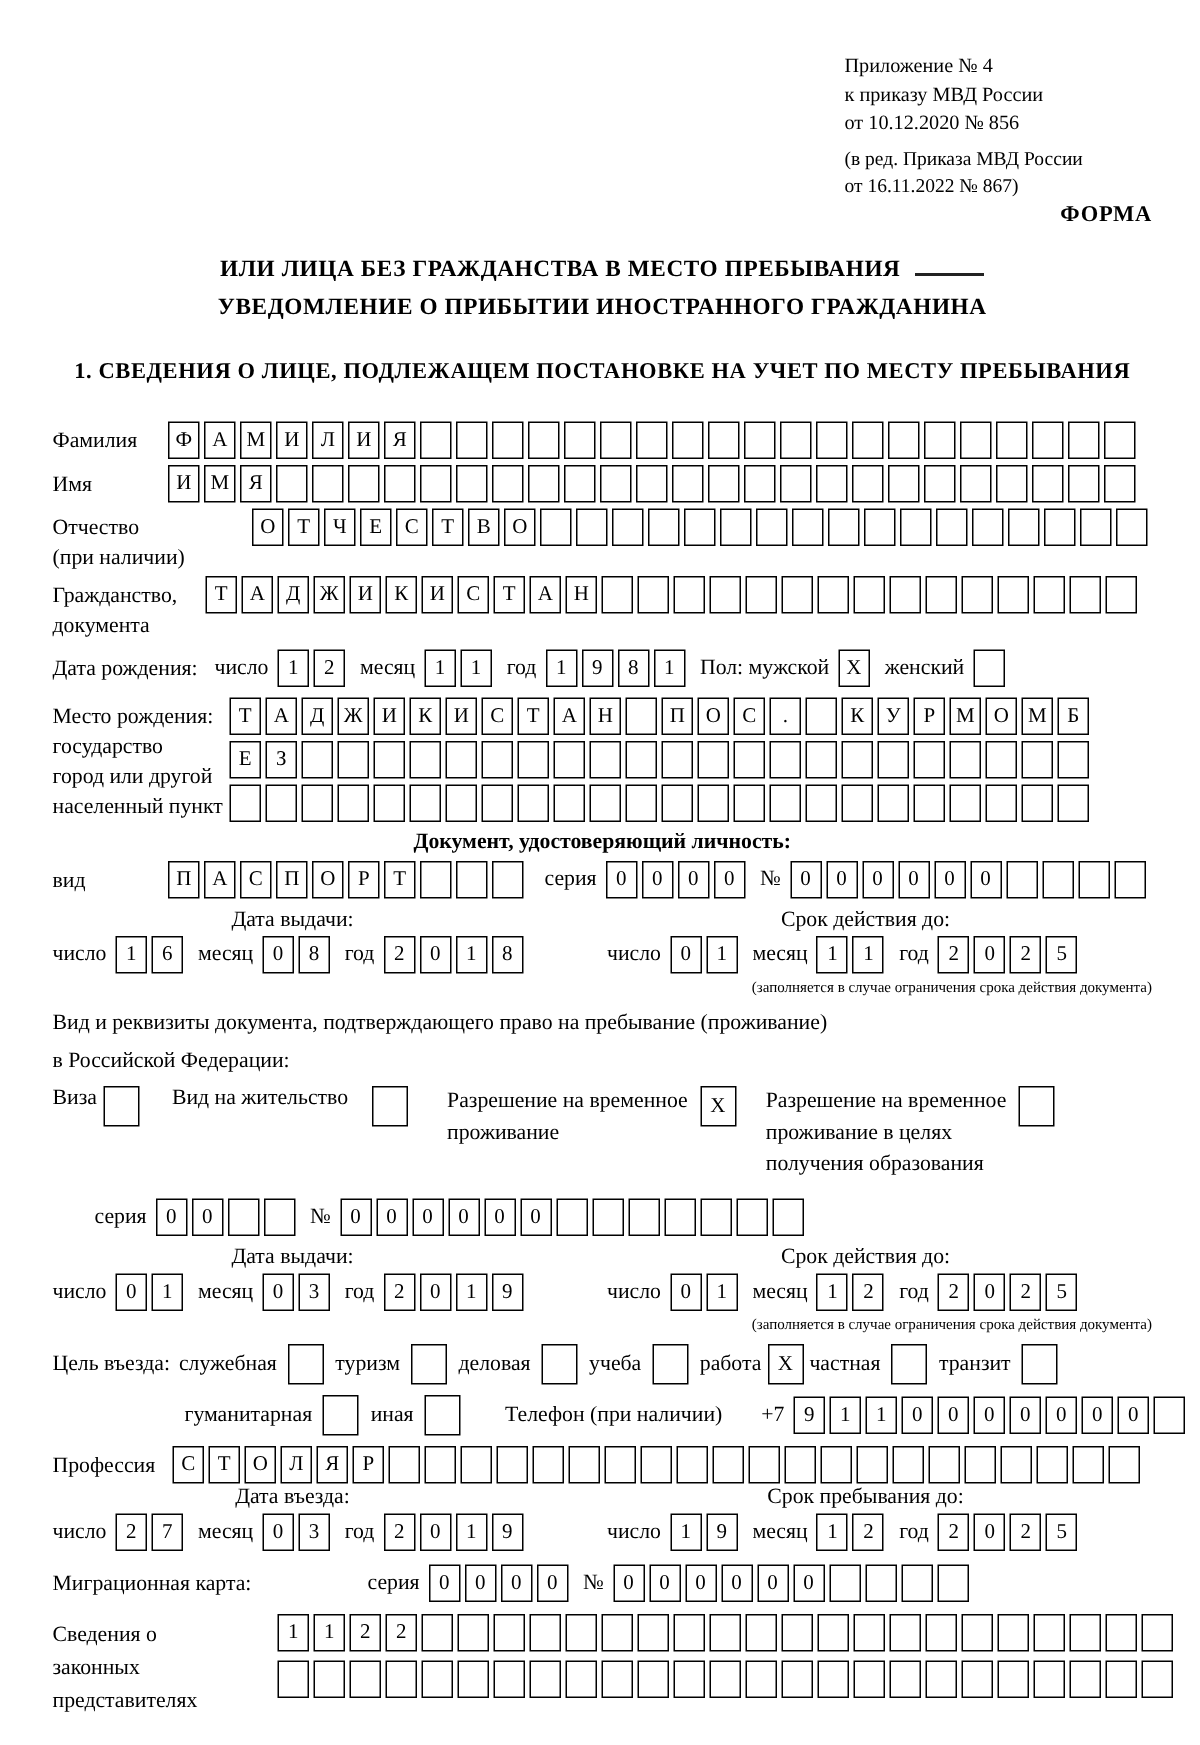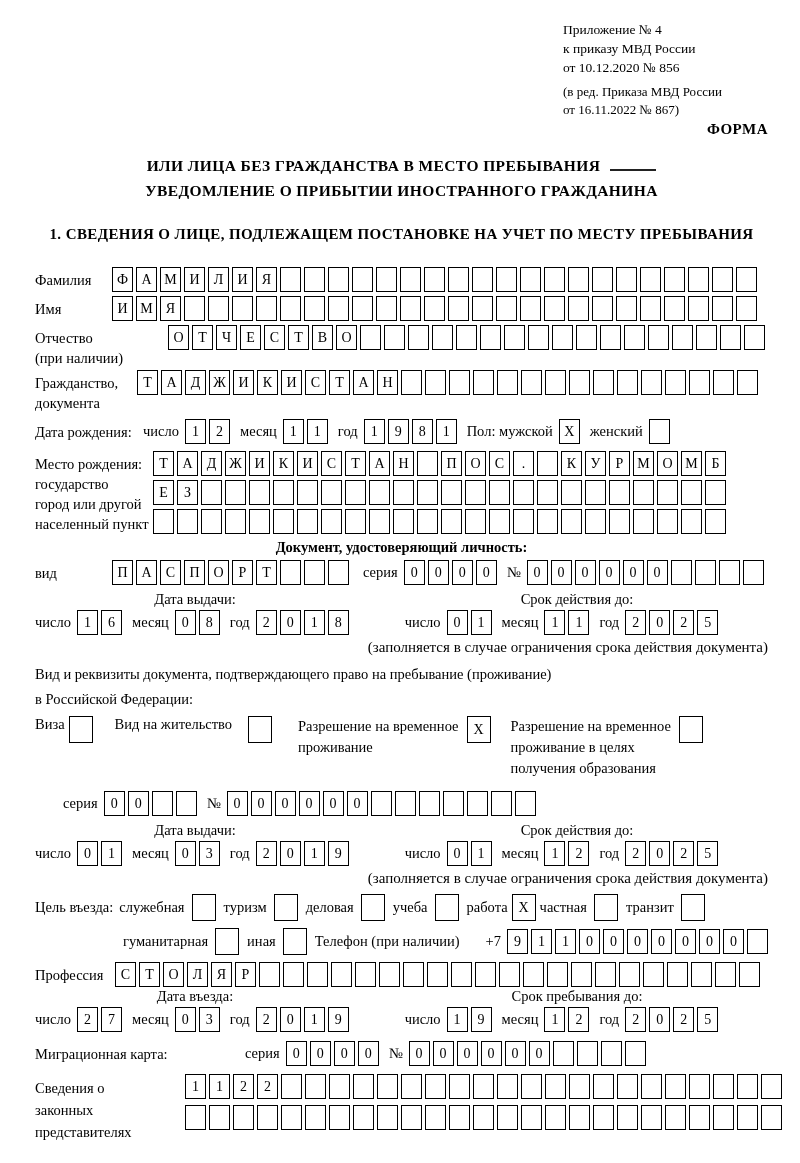--- a/index.html
+++ b/index.html
@@ -1,18 +1,18 @@
 <!DOCTYPE html>
 <html><head>
 <meta charset="utf-8">
 <style>
   html,body{margin:0;padding:0;background:#fff;}
   body{width:800px;height:1163px;overflow:hidden;color:#000;
        font-family:"Liberation Serif","DejaVu Serif",serif;}
-  .page{box-sizing:border-box;width:800px;height:1163px;padding:20px 32px 0 35px;}
+  .page{box-sizing:border-box;width:800px;height:1163px;padding:34px 32px 0 35px;}
 
   
   .appendix{margin-left:528px;width:240px;font-size:13.5px;line-height:19px;}
   .appendix .rev{margin-top:6px;font-size:13px;line-height:18px;}
   .forma{text-align:right;font-weight:bold;font-size:15px;margin-top:2px;letter-spacing:.5px;}
 
   
   .title{text-align:center;font-weight:bold;font-size:15.5px;line-height:25px;margin-top:15px;letter-spacing:.4px;}
   .blank{display:inline-block;width:46px;border-bottom:2px solid #222;height:14px;margin-left:10px;vertical-align:baseline;}
   .sec1{font-weight:bold;font-size:15px;margin-top:23px;text-align:center;letter-spacing:.4px;white-space:nowrap;}
@@ -39,21 +39,21 @@
   .dochead{text-align:center;font-weight:bold;font-size:14.5px;}
 
   
   .dh{display:flex;font-size:14.5px;}
   .dh .h1{width:320px;text-align:center;}
   .dh .h2{width:340px;text-align:center;margin-left:52px;}
   .dr2{display:flex;align-items:center;margin-top:2px;}
   .dgroup{display:flex;align-items:center;}
   .dgroup .dlbl:first-child{margin-left:0;}
   .g2{margin-left:56px;}
-  .note{font-size:15px;text-align:right;margin-top:4px;}
+  .note{font-size:10px;text-align:right;margin-top:4px;}
 
   
   .para{font-size:14.5px;line-height:25px;}
   .pmt{display:flex;align-items:flex-start;margin-top:4px;}
   .pmt-item{display:flex;align-items:flex-start;font-size:14.5px;}
   .pmt-item .cells{margin-left:8px;margin-top:0;}
   .pmt-text{line-height:21px;}
 
   
   .goal{display:flex;align-items:center;font-size:14.5px;}
@@ -568,21 +568,21 @@
 
   <div class="goal" style="margin-top:7px">
     <span class="glbl" style="margin-left:88px">гуманитарная</span>
     <span class="cells cbx">
         <span class="cell"></span>
       </span>
     <span class="glbl">иная</span>
     <span class="cells cbx">
         <span class="cell"></span>
       </span>
-    <span class="glbl" style="">Телефон (при наличии)</span>
+    <span class="glbl" style="margin-left:22px">Телефон (при наличии)</span>
     <span class="glbl" style="margin-left:26px">+7</span>
     <span class="cells" style="margin-left:6px">
         <span class="cell">9</span>
         <span class="cell">1</span>
         <span class="cell">1</span>
         <span class="cell">0</span>
         <span class="cell">0</span>
         <span class="cell">0</span>
         <span class="cell">0</span>
         <span class="cell">0</span>

